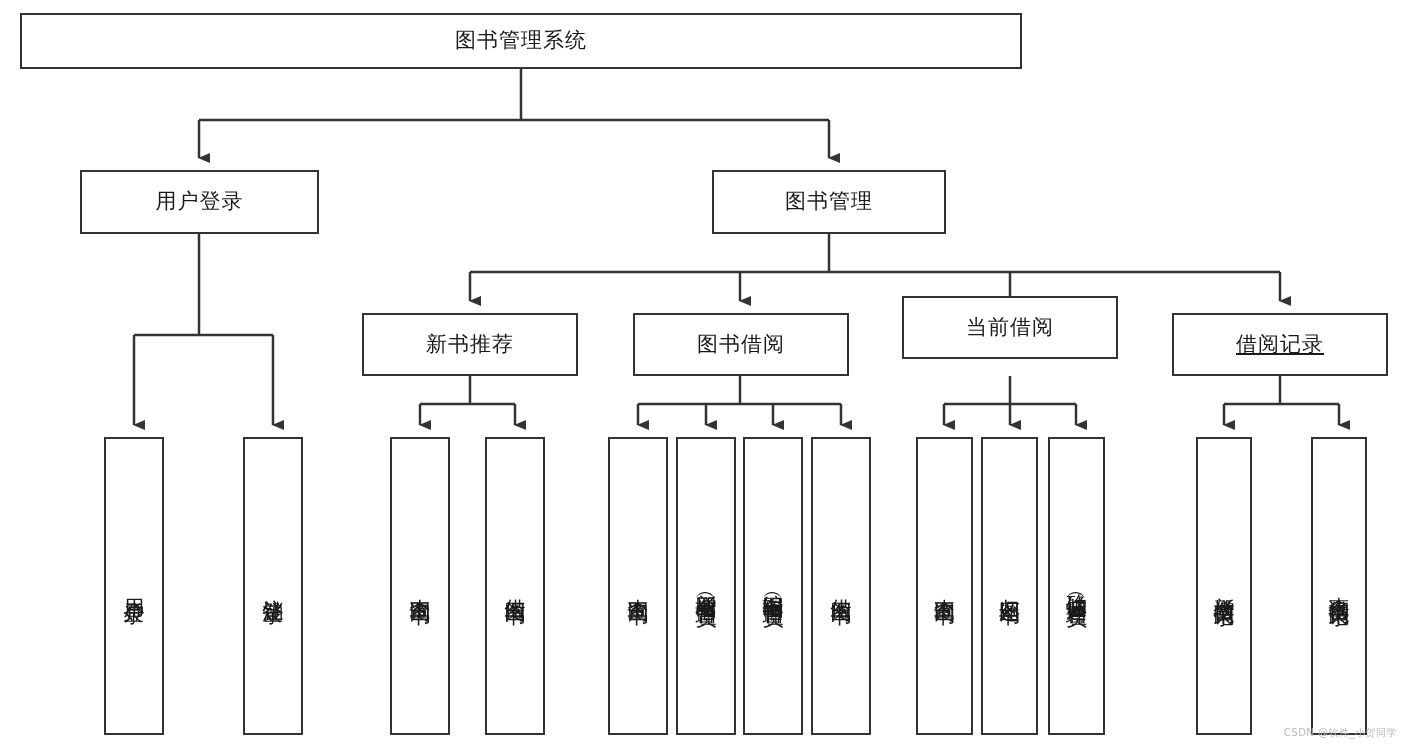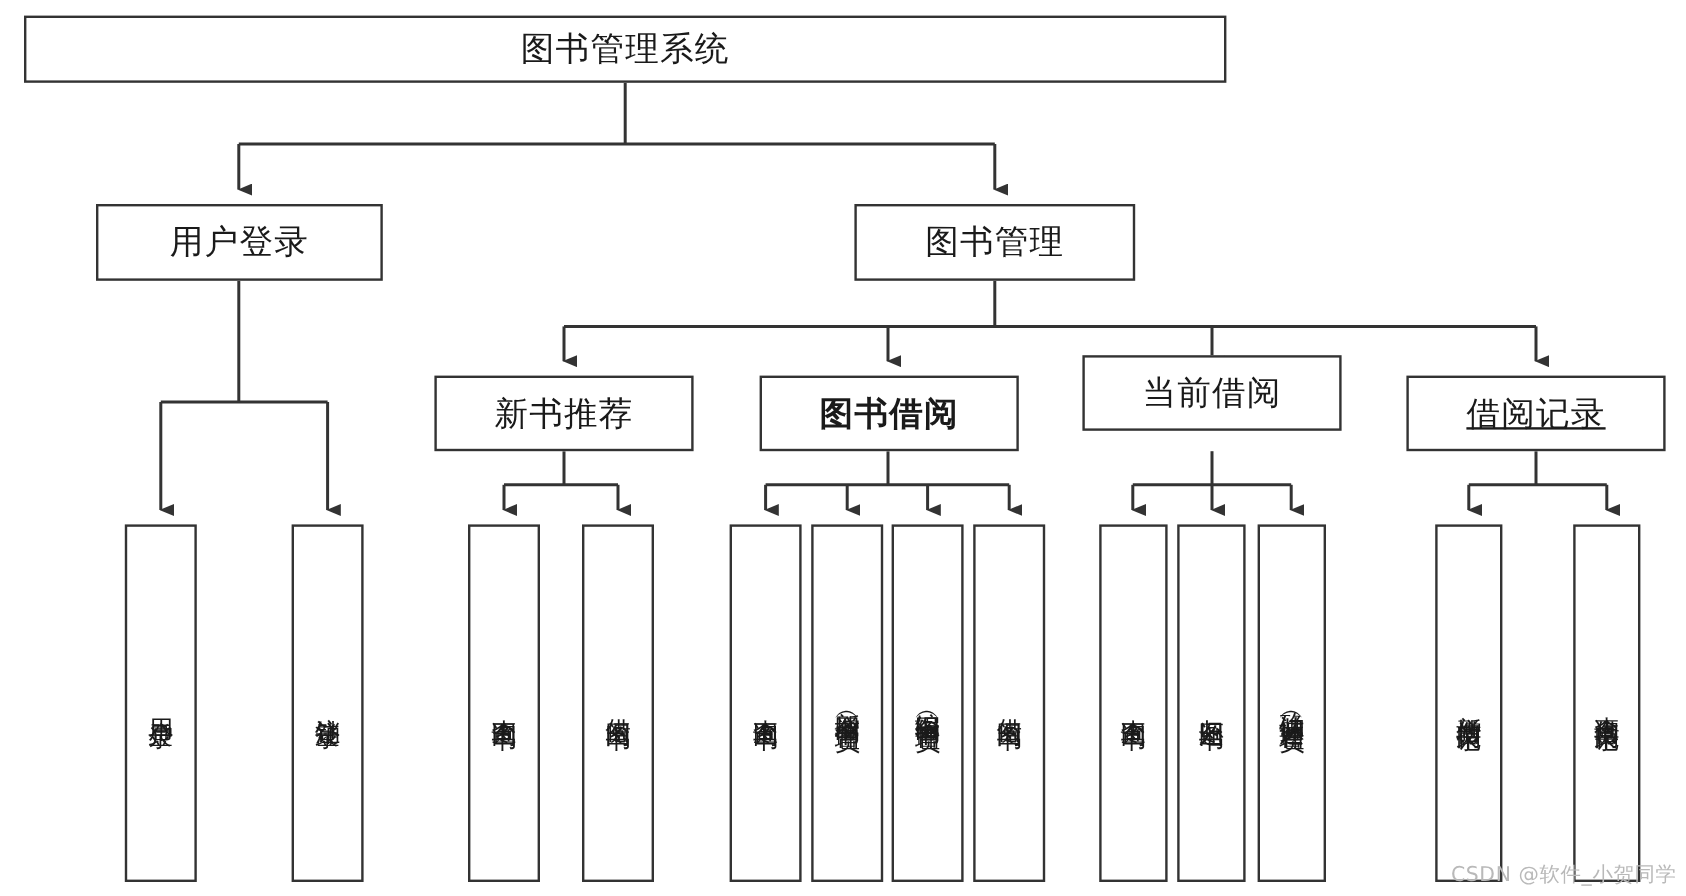--- a/index.html
+++ b/index.html
@@ -29,21 +29,21 @@
     position: absolute;
     box-sizing: border-box;
     border: 2px solid #333333;
     background: #ffffff;
     display: flex;
     align-items: center;
     justify-content: center;
     color: #1a1a1a;
   }
   .node.horiz {
-    font-size: 28px;
+    font-size: 21px;
     letter-spacing: 1px;
     line-height: 1.2;
     text-align: center;
   }
   .node.vert {
     writing-mode: vertical-rl;
     text-orientation: upright;
     font-size: 21px;
     letter-spacing: 2px;
     line-height: 1.05;
@@ -52,21 +52,21 @@
   }
   .node.vert .label {
     writing-mode: vertical-rl;
     text-orientation: upright;
     display: block;
   }
   #watermark {
     position: absolute;
     right: 8px;
     bottom: 7px;
-    font-size: 17px;
+    font-size: 10px;
     color: #b9b9b9;
     letter-spacing: 0.5px;
     white-space: nowrap;
   }
 </style>
 </head>
 <body>
 
 <div id="canvas">
 
@@ -128,21 +128,21 @@
   <div class="node horiz" style="left:80px; top:170px; width:239px; height:64px;">
     <span class="label">用户登录</span>
   </div>
   <div class="node horiz" style="left:362px; top:313px; width:216px; height:63px;">
     <span class="label">新书推荐</span>
   </div>
 
   <div class="node horiz" style="left:712px; top:170px; width:234px; height:64px;">
     <span class="label">图书管理</span>
   </div>
-  <div class="node horiz" style="left:633px; top:313px; width:216px; height:63px;font-weight:bold;">
+  <div class="node horiz" style="left:633px; top:313px; width:216px; height:63px;">
     <span class="label">图书借阅</span>
   </div>
   <div class="node horiz" style="left:902px; top:296px; width:216px; height:63px;">
     <span class="label">当前借阅</span>
   </div>
   <div class="node horiz" style="left:1172px; top:313px; width:216px; height:63px;text-decoration:underline;">
     <span class="label">借阅记录</span>
   </div>
 
   <div class="node vert" style="left:104px; top:437px; width:60px; height:298px;">

